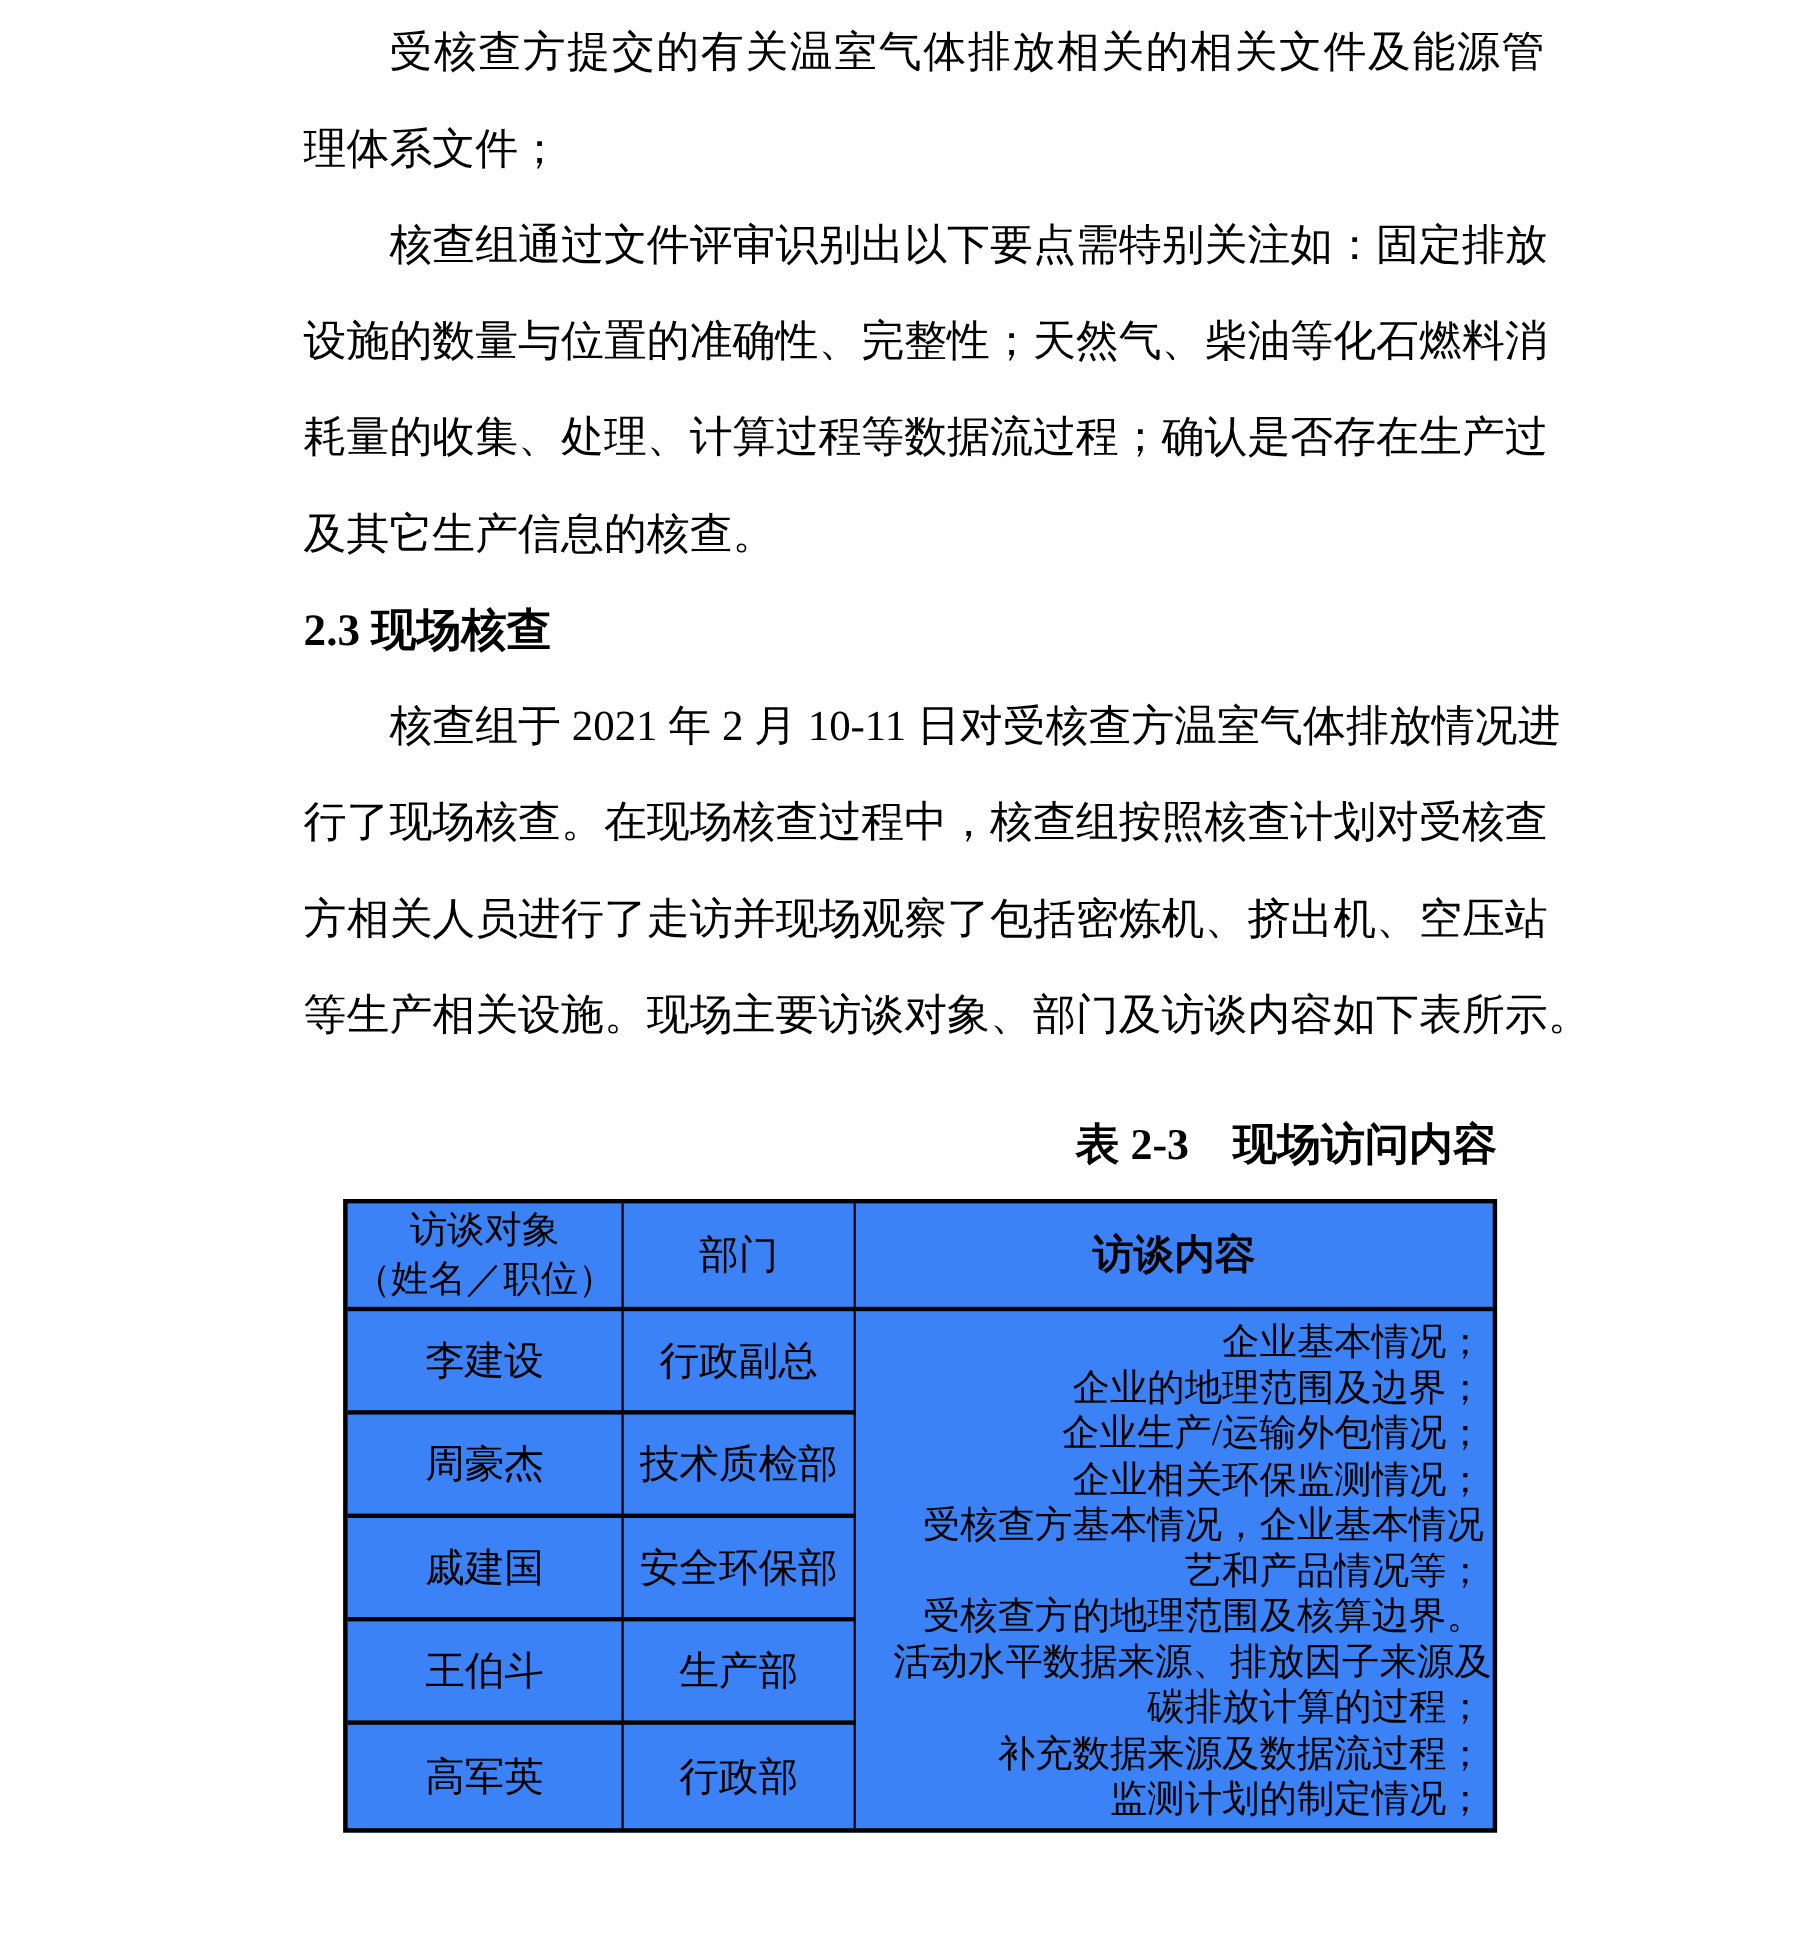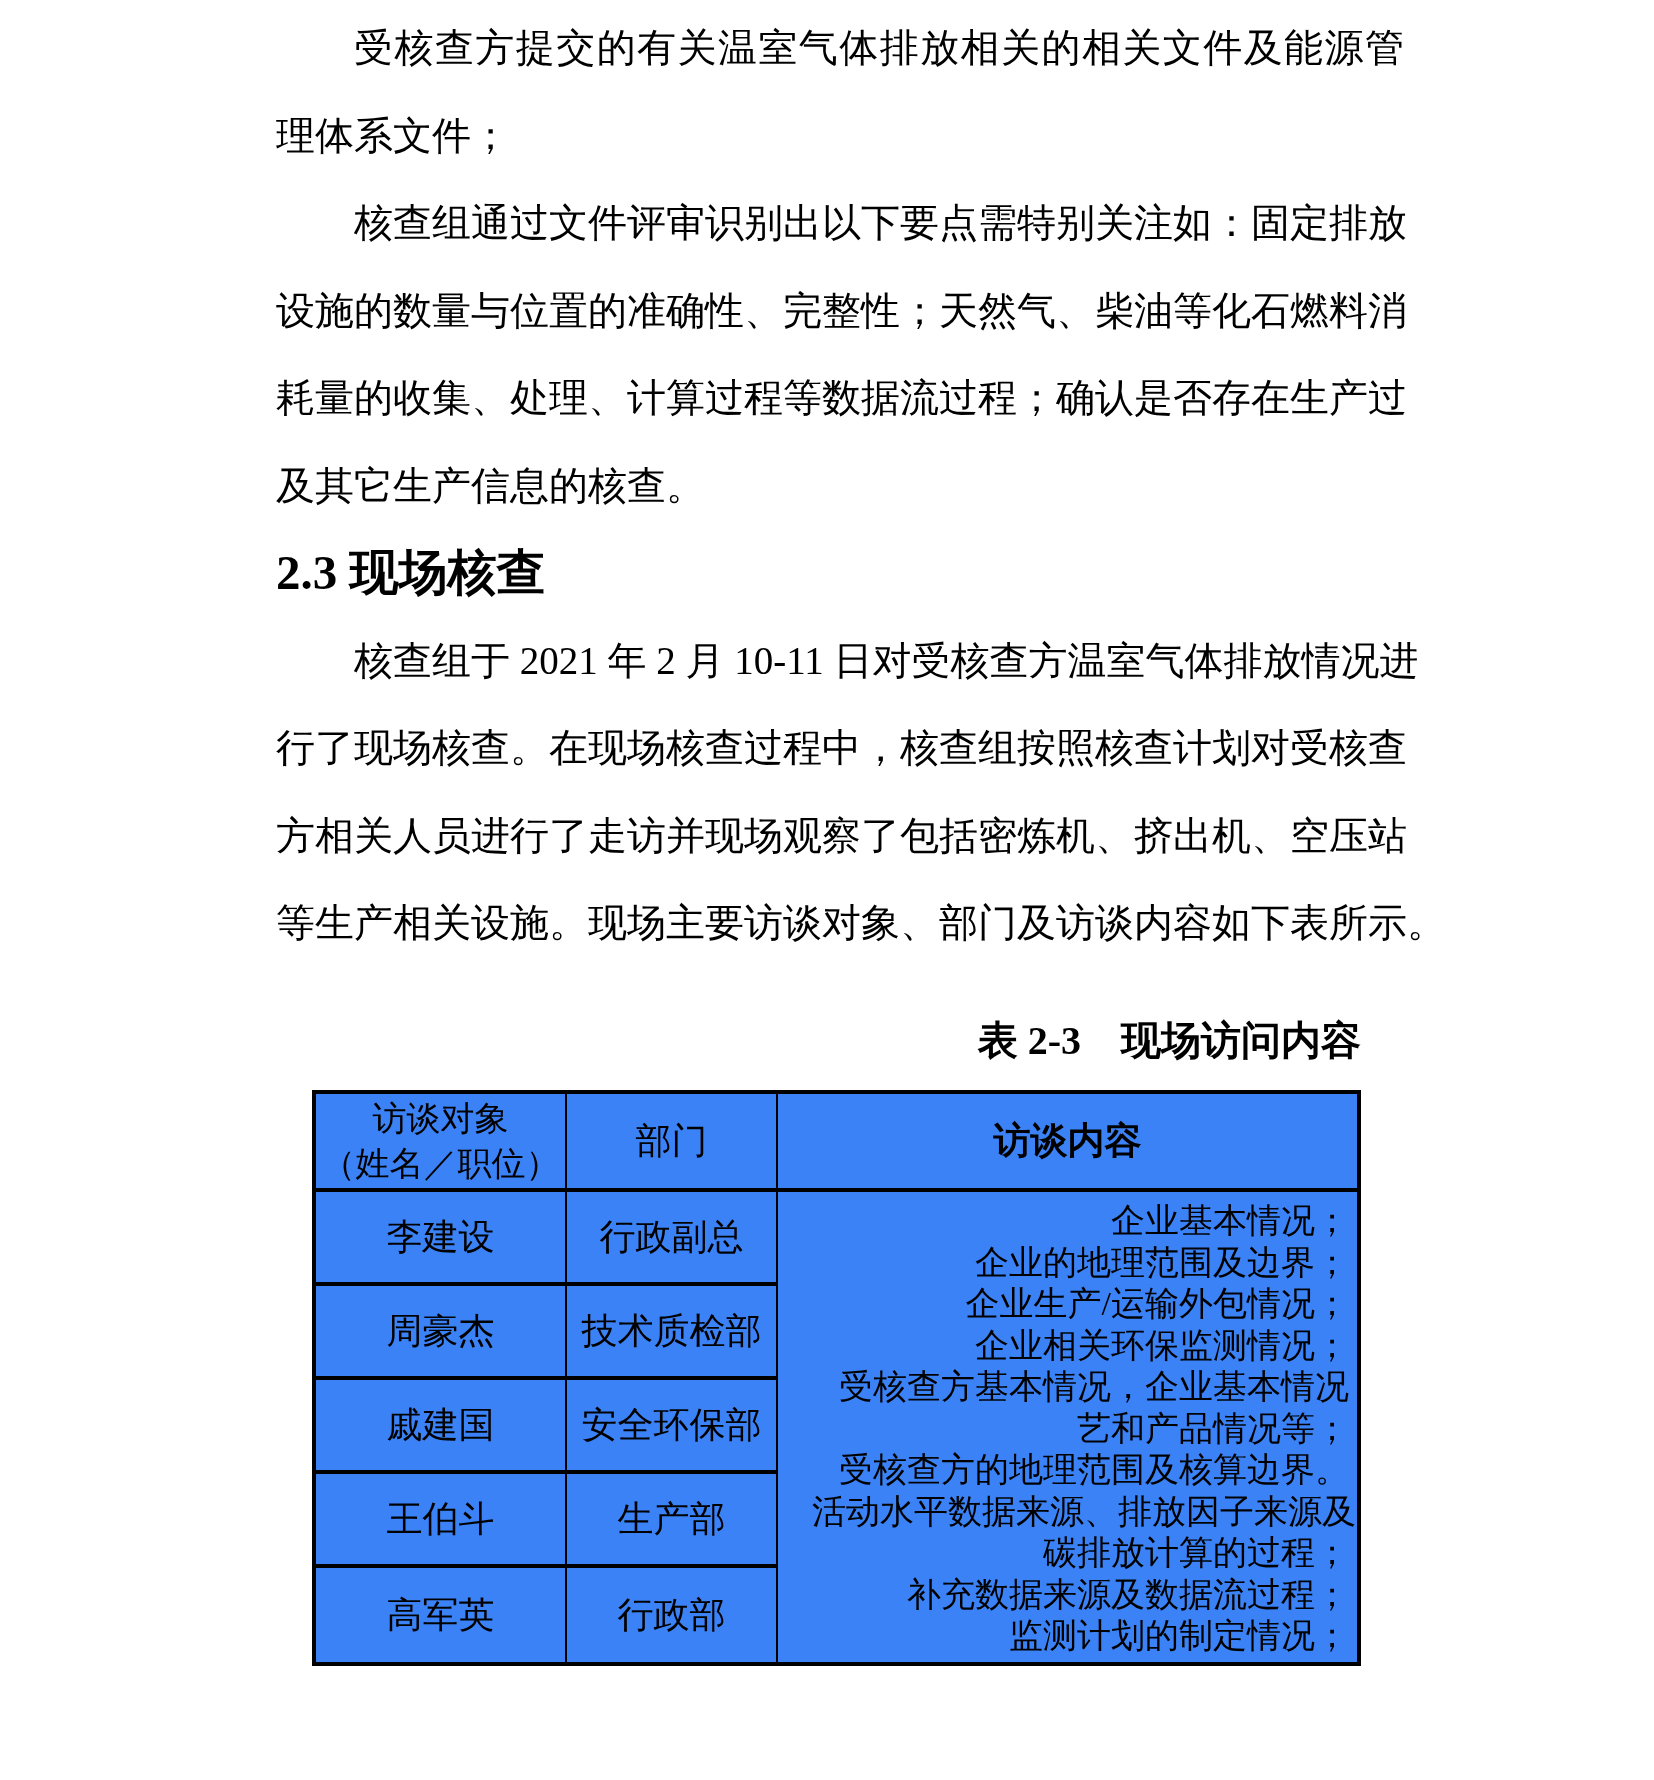--- a/index.html
+++ b/index.html
@@ -20,21 +20,21 @@
   .line {
     font-size: 39px;
     line-height: 87.5px;
     white-space: nowrap;
     text-align: justify;
     text-align-last: justify;
   }
   .line.last { text-align-last: left; }
   .para .line.first { text-indent: 78px; }
   .heading {
-    font-size: 49px;
+    font-size: 41px;
     font-weight: bold;
     line-height: 87.5px;
     margin: 0;
     white-space: pre;
   }
   .caption {
     font-size: 40px;
     font-weight: bold;
     line-height: 87.5px;
     margin: 30px 0 0 36px;

